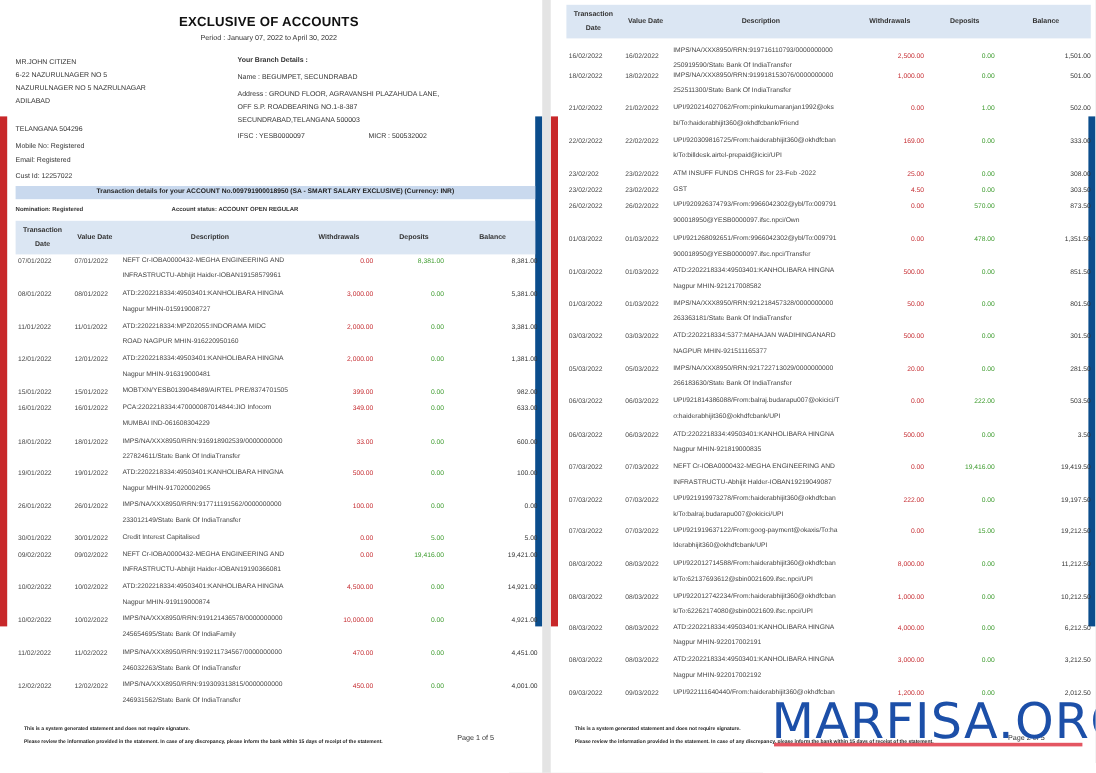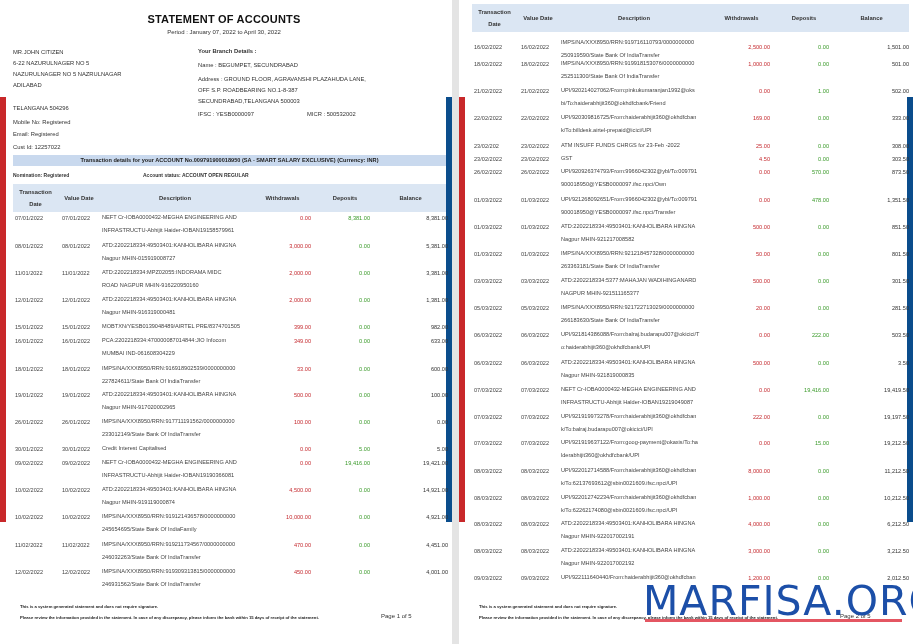--- a/index.html
+++ b/index.html
@@ -41,21 +41,21 @@
   .wm { position: absolute; left: 643px; top: 581px; font-size: 41px; font-weight: normal; color: #1c4fa8; letter-spacing: 1px; line-height: 40px; font-family: "DejaVu Sans", sans-serif; }
   .wm-line { position: absolute; left: 645px; top: 619px; width: 257px; height: 3px; background: #e45662; }
 </style>
 </head>
 <body>
 
 <div class="page page1">
   <div class="bar bar-red" style="left:0;"></div>
   <div class="bar bar-blue" style="left:446px;"></div>
 
-  <div class="title">STATEMENT OF ACCOUNTS</div>
+  <div class="title">EXCLUSIVE OF ACCOUNTS</div>
   <div class="period">Period : January 07, 2022 to April 30, 2022</div>
 
   <div class="cust" style="top:47px;">MR.JOHN CITIZEN</div>
   <div class="cust" style="top:58px;">6-22 NAZURULNAGER NO 5</div>
   <div class="cust" style="top:69px;">NAZURULNAGER NO 5 NAZRULNAGAR</div>
   <div class="cust" style="top:80px;">ADILABAD</div>
   <div class="cust" style="top:103px;">TELANGANA 504296</div>
   <div class="cust" style="top:117px;">Mobile No: Registered</div>
   <div class="cust" style="top:129px;">Email: Registered</div>
   <div class="cust" style="top:142px;">Cust Id: 12257022</div>

